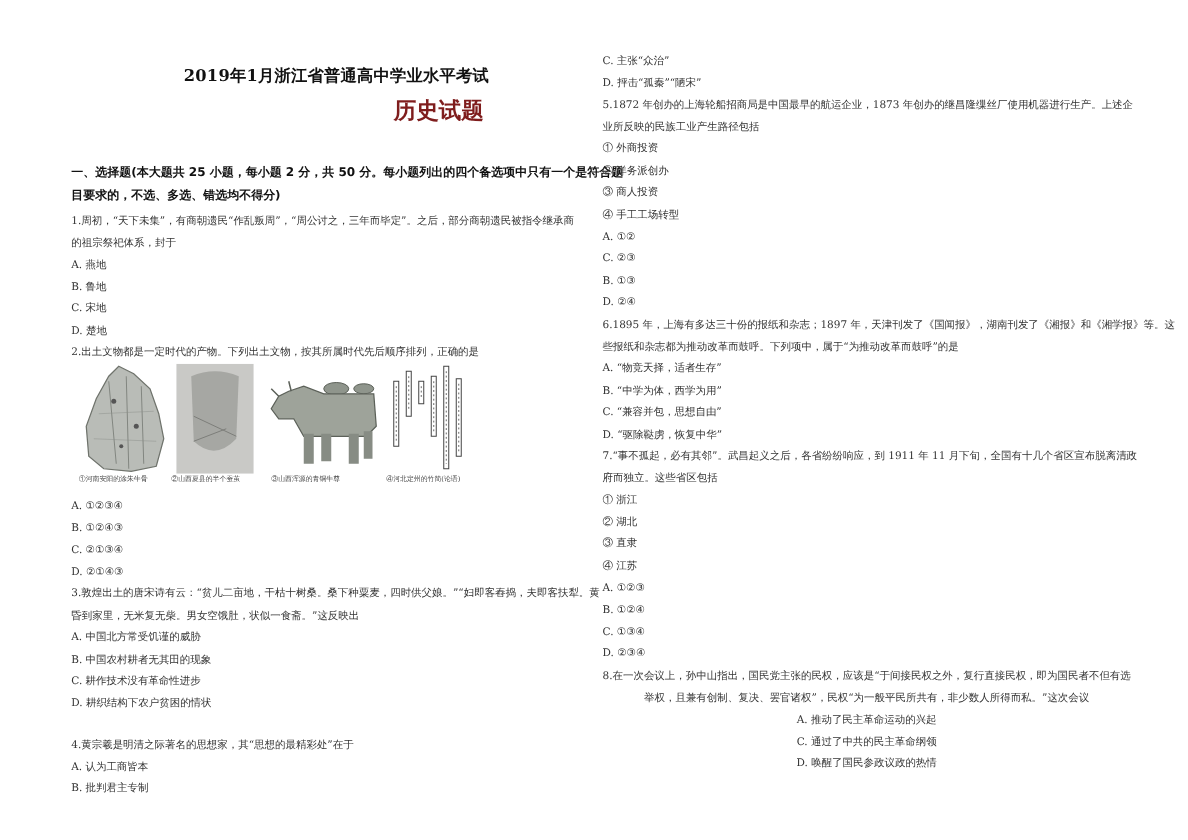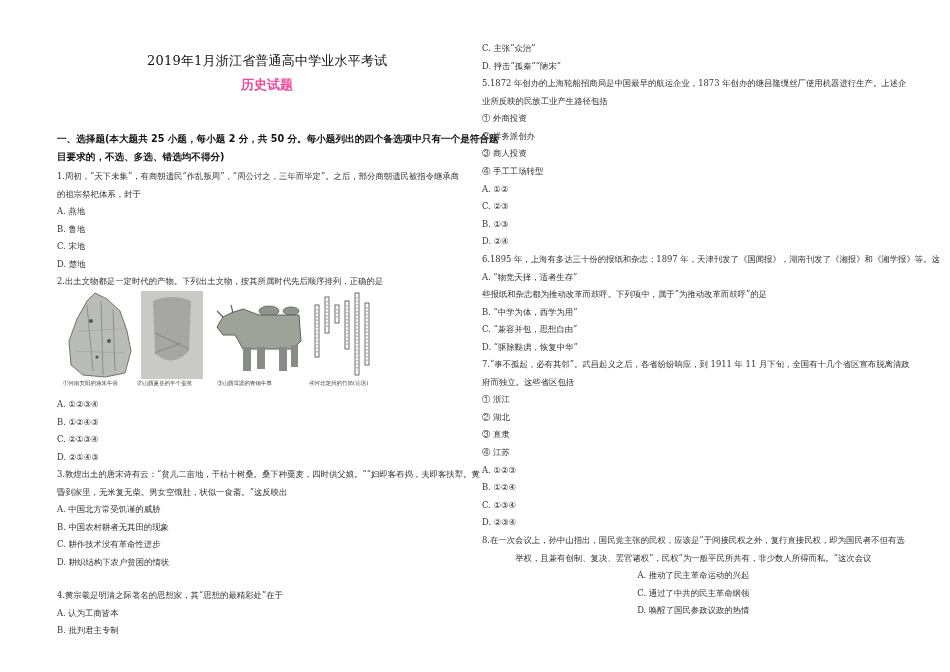--- a/index.html
+++ b/index.html
@@ -6,25 +6,25 @@
   body {
     width: 950px; height: 672px; background: #ffffff; position: relative; overflow: hidden;
     font-family: "DejaVu Serif", "Liberation Serif", serif; color: #222;
   }
   .page { position: absolute; left: 0; top: 0; width: 950px; height: 672px; }
   .col { position: absolute; top: 0; }
   .col-left { left: 57px; width: 410px; }
   .col-right { left: 482px; width: 440px; }
   .title {
     position: absolute; left: 90px; top: 52px; width: 240px; text-align: center;
-    font-size: 13px; font-weight: normal; color: #111; white-space: nowrap; letter-spacing: 0.2px;
+    font-size: 13px; font-weight: bold; color: #111; white-space: nowrap; letter-spacing: 0.2px;
   }
   .subtitle {
-    position: absolute; left: 90px; top: 76px; width: 240px; text-align: center;
-    font-size: 13px; font-weight: bold; color: #ec4899;
+    position: absolute; left: 90px; top: 76px; width: 240px; text-align: right;
+    font-size: 18px; font-weight: bold; color: #7f1d1d;
   }
   .section {
     position: absolute; left: 0; top: 130px; width: 412px;
     font-size: 9.6px; font-weight: bold; line-height: 18px; color: #111;
     font-family: "DejaVu Sans", "Liberation Sans", sans-serif;
   }
   .line { font-size: 8.4px; line-height: 17.6px; height: 17.6px; white-space: nowrap; color: #333; }
   .block { position: absolute; left: 0; }
   .figures { position: absolute; left: 8px; top: 291px; width: 320px; height: 90px; }
   .fig { position: absolute; top: 0; height: 88px; }
@@ -146,22 +146,22 @@
       <div class="line">③ 商人投资</div>
       <div class="line">④ 手工工场转型</div>
       <div class="line">A.  ①②</div>
       <div class="line">C.  ②③</div>
       <div class="line">B.  ①③</div>
       <div class="line">D.  ②④</div>
     </div>
 
     <div class="block" style="top:251px;">
       <div class="line">6.1895 年，上海有多达三十份的报纸和杂志；1897 年，天津刊发了《国闻报》，湖南刊发了《湘报》和《湘学报》等。这</div>
+      <div class="line">些报纸和杂志都为推动改革而鼓呼。下列项中，属于“为推动改革而鼓呼”的是</div>
       <div class="line">A.  “物竞天择，适者生存”</div>
-      <div class="line">些报纸和杂志都为推动改革而鼓呼。下列项中，属于“为推动改革而鼓呼”的是</div>
       <div class="line">B.  “中学为体，西学为用”</div>
       <div class="line">C.  “兼容并包，思想自由”</div>
       <div class="line">D.  “驱除鞑虏，恢复中华”</div>
     </div>
 
     <div class="block" style="top:356px;">
       <div class="line">7.“事不孤起，必有其邻”。武昌起义之后，各省纷纷响应，到 1911 年 11 月下旬，全国有十几个省区宣布脱离清政</div>
       <div class="line">府而独立。这些省区包括</div>
       <div class="line">① 浙江</div>
       <div class="line">② 湖北</div>

